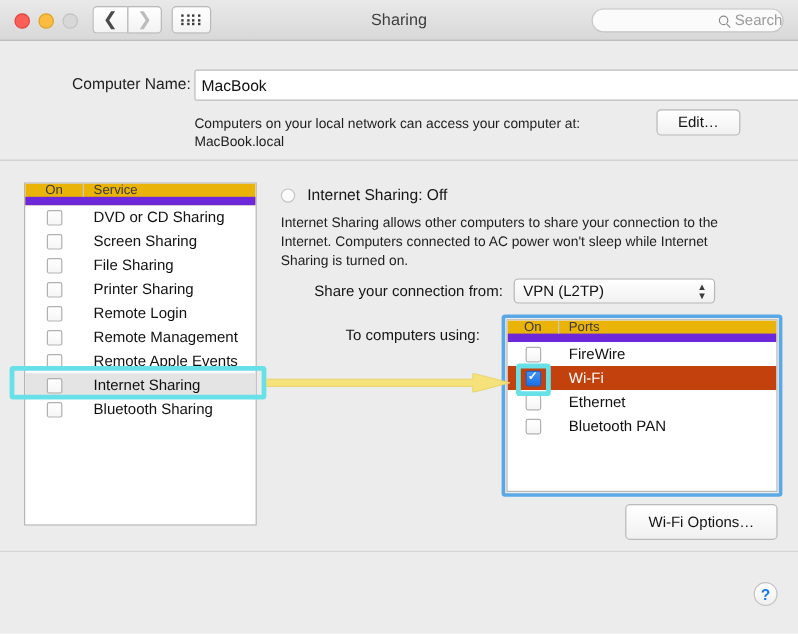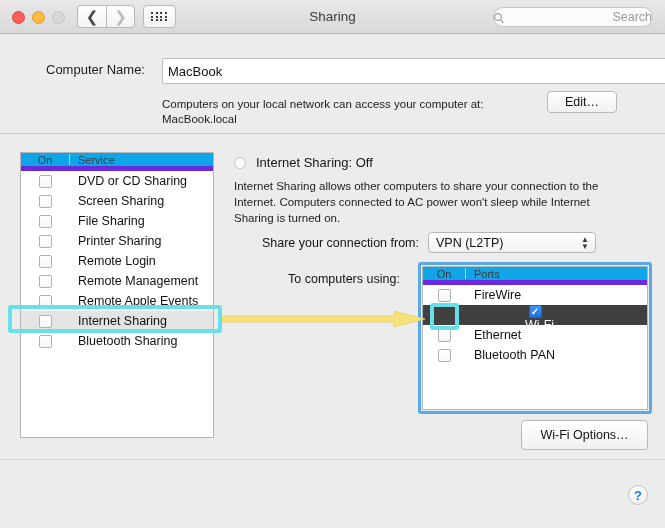--- a/index.html
+++ b/index.html
@@ -54,37 +54,37 @@
 
   #win-title {
     position: absolute; left: 0; top: 9px; width: 665px;
     text-align: center; font-size: 13.5px; color: #3d3d3d;
   }
 
   #searchfield {
     position: absolute; left: 493px; top: 7px;
     width: 160px; height: 20px; border-radius: 10px;
     background: #fbfbfb; border: 1px solid #c6c6c6;
-    display: flex; align-items: center; justify-content: space-between;
+    display: flex; align-items: center; justify-content: flex-end;
   }
   #searchfield .mag {
     width: 8px; height: 8px; border: 1.4px solid #8b8b8b;
     border-radius: 50%; position: relative; margin-right: 5px;
   }
   #searchfield .mag::after {
     content: ""; position: absolute; right: -3px; bottom: -2px;
     width: 4px; height: 1.4px; background: #8b8b8b;
     transform: rotate(45deg);
   }
   #search-placeholder { font-size: 12.5px; color: #9a9a9a; }
 
   
   #name-row { position: absolute; left: 0; top: 58px; width: 665px; height: 26px; }
   #name-label {
-    position: absolute; left: 46px; top: 4px;
+    position: absolute; left: 60px; top: 4px;
     font-size: 13px; color: #1d1d1d;
   }
   #name-input {
     position: absolute; left: 162px; top: 0;
     width: 508px; height: 22px;
     background: #ffffff; border: 1px solid #bcbcbc; border-radius: 2px;
     font-size: 13px; color: #111; padding: 12px 5px;
     display: flex; align-items: center; text-align: center;
   }
   #name-help {
@@ -105,22 +105,22 @@
   }
 
   
   #services-box {
     position: absolute; left: 20px; top: 152px;
     width: 194px; height: 286px;
     background: #ffffff; border: 1px solid #b6b6b6;
     overflow: hidden;
   }
   .list-header {
-    height: 18px; background: #0ea5e9;
-    border-bottom: 5px solid #6d28d9;
+    height: 18px; background: #eab308;
+    border-bottom: 7px solid #6d28d9;
     display: flex; align-items: center;
     font-size: 11px; color: #3a3a3a;
   }
   .list-header .col-on { width: 48px; text-align: center; }
   .list-header .col-sep { width: 1px; height: 11px; background: #c9c9c9; }
   .list-header .col-svc { padding-left: 8px; }
 
   .list-row {
     height: 20px; display: flex; align-items: center;
     font-size: 12.5px; color: #111;
@@ -135,21 +135,21 @@
     background: linear-gradient(to bottom, #3f92f5, #1a72e8);
     border-color: #1767cf;
     display: flex; align-items: center; justify-content: center;
   }
   .cbox.checked::after {
     content: "✓"; color: #fff; font-size: 10px; line-height: 1;
     font-weight: bold;
   }
   .list-row .row-label { padding-left: 9px; }
   .list-row.rowhint { background: #e4e4e4; }
-  .list-row.selected { background: #404040; flex-direction: column; }
+  .list-row.selected { background: #c2410c; }
   .list-row.selected .row-label { color: #ffffff; }
 
   
   #is-status {
     position: absolute; left: 234px; top: 155px;
     display: flex; align-items: center;
   }
   #is-radio {
     width: 12px; height: 12px; border-radius: 50%;
     background: #fbfbfb; border: 1px solid #c4c4c4;

